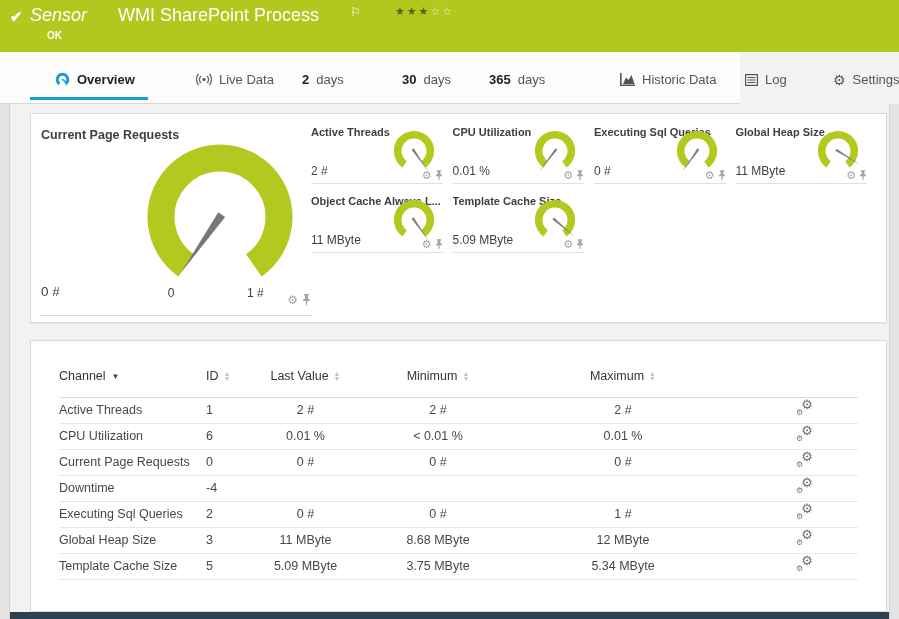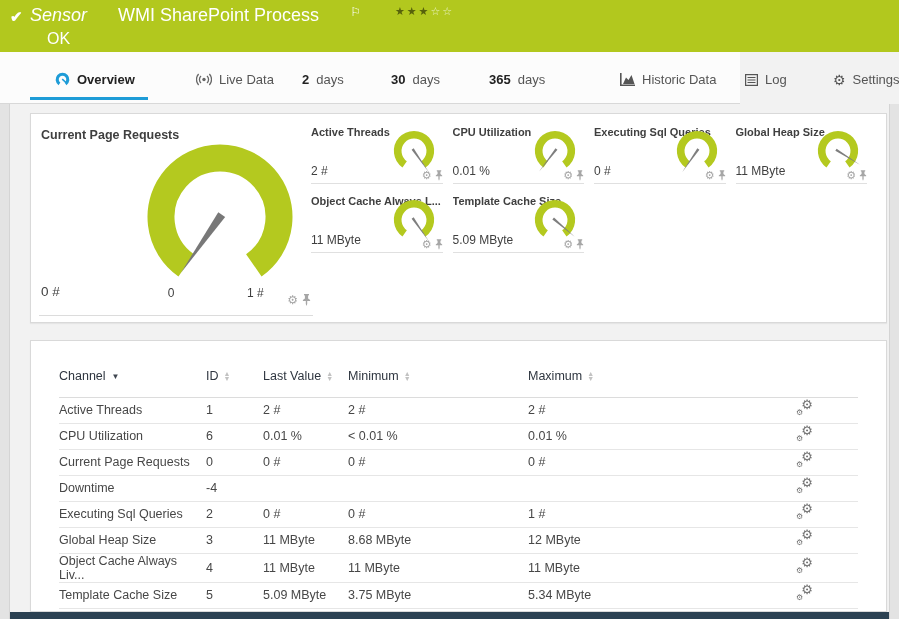--- a/index.html
+++ b/index.html
@@ -10,21 +10,21 @@
   
   .sensor-header { position:absolute; left:0; top:0; width:899px; height:52px; background:#b2c81e; }
   .check { position:absolute; left:10px; top:8px; color:#fff; font-size:15px; font-weight:700; }
   .titleline { position:absolute; left:30px; top:5px; display:flex; align-items:flex-start; color:#fff; white-space:nowrap;gap:24px; }
   .kind { font-style:italic; font-size:18px; margin-right:7px; }
   .name { font-size:18px; }
   .flag { font-size:12px; margin:0 0 0 7px; color:#fff; cursor:pointer; }
   .stars { margin:0 0 0 10px; font-size:11px; letter-spacing:2px; cursor:pointer; }
   .stars .f { color:#57620b; }
   .stars .e { color:#e7f0bb; }
-  .status-ok { position:absolute; left:47px; top:30px; color:#fff; font-weight:400; font-size:16px; }
+  .status-ok { position:absolute; left:47px; top:30px; color:#fff; font-weight:700; font-size:10px; }
 
   
   .tabbar { position:absolute; left:0; top:52px; width:740px; height:52px; background:#fcfcfc; border-bottom:1px solid #d8d8d8;padding-left:16px; }
   .tab { position:absolute; top:20px; display:flex; align-items:center; gap:7px; font-size:13px; color:#555; cursor:pointer; white-space:nowrap; }
   .tab .num { font-weight:700; color:#222; }
   .tab.active { color:#222; font-weight:700; }
   .tab-underline { position:absolute; left:30px; top:45px; width:118px; height:3px; background:#1e9cd7; }
   .gear-glyph { font-style:normal; color:#555; font-size:14px; line-height:1; }
 
   
@@ -53,21 +53,21 @@
   .mini-gear { font-size:11px; color:#a6a6a6; line-height:1; cursor:pointer; }
   .big-gear { font-size:12px; color:#a6a6a6; line-height:1; cursor:pointer; }
   .pin-svg { cursor:pointer; }
 
   
   .table-panel { position:absolute; left:30px; top:340px; width:857px; height:272px; background:#fff; border:1px solid #d9d9d9; box-shadow:0 1px 1px rgba(0,0,0,.05); overflow:hidden; }
   table { margin:14px 28px 0 28px; width:799px; border-collapse:collapse; table-layout:fixed; font-size:12.5px; color:#474747; }
   col.c1{width:147px;} col.c2{width:57px;} col.c3{width:85px;} col.c4{width:180px;} col.c5{width:190px;} col.c6{width:140px;}
   th { height:42px; font-weight:400; color:#2f3640; text-align:left; vertical-align:middle; border-bottom:1px solid #dcdcdc; cursor:pointer; }
   td { height:26px; border-bottom:1px solid #e6e6e6; vertical-align:middle; }
-  th.r, td.r { text-align:left; }
+  th.r, td.r { text-align:center; }
   .sortdesc { font-size:8px; color:#3f4650; margin-left:6px; vertical-align:1px; }
   .sortpair { display:inline-flex; flex-direction:column; margin-left:5px; vertical-align:middle; line-height:0; }
   .sortpair span { font-size:7px; line-height:5px; color:#c2c2c2; }
   .chgear { position:relative; display:inline-block; width:17px; height:15px; margin-left:78px; cursor:pointer; }
   .chgear .gb { position:absolute; right:0; top:-3px; font-size:13px; color:#737373; line-height:1; }
   .chgear .gs { position:absolute; left:0; bottom:-1px; font-size:8px; color:#737373; line-height:1; }
 </style>
 </head>
 <body>
 
@@ -96,21 +96,21 @@
       <svg width="16" height="13" viewBox="0 0 16 13">
         <circle cx="8" cy="6.5" r="1.7" fill="#666"></circle>
         <path d="M5 3 a4.7 4.7 0 0 0 0 7 M2.6 1 a8.2 8.2 0 0 0 0 11 M11 3 a4.7 4.7 0 0 1 0 7 M13.4 1 a8.2 8.2 0 0 1 0 11" stroke="#666" fill="none" stroke-width="1.3"></path>
       </svg>
       <span>Live Data</span>
     </div>
     <div class="tab" style="left:302px;">
       <span class="num">2</span>
       <span>days</span>
     </div>
-    <div class="tab" style="left:391px;">
+    <div class="tab" style="left:402px;">
       <span class="num">30</span>
       <span>days</span>
     </div>
     <div class="tab" style="left:489px;">
       <span class="num">365</span>
       <span>days</span>
     </div>
     <div class="tab" style="left:620px;">
       <svg width="15" height="13" viewBox="0 0 15 13">
         <path d="M0 0 h1.6 v11.4 H15 V13 H0 z" fill="#555"></path>
@@ -339,28 +339,20 @@
         </tr>
         <tr>
           <td>Global Heap Size</td>
           <td>3</td>
           <td class="r">11 MByte</td>
           <td class="r">8.68 MByte</td>
           <td class="r">12 MByte</td>
           <td><span class="chgear"><span class="gb">⚙</span><span class="gs">⚙</span></span></td>
         </tr>
         <tr>
-          <td>Object Cache Always Liv...</td>
-          <td>4</td>
-          <td class="r">11 MByte</td>
-          <td class="r">11 MByte</td>
-          <td class="r">11 MByte</td>
-          <td><span class="chgear"><span class="gb">⚙</span><span class="gs">⚙</span></span></td>
-        </tr>
-        <tr>
           <td>Template Cache Size</td>
           <td>5</td>
           <td class="r">5.09 MByte</td>
           <td class="r">3.75 MByte</td>
           <td class="r">5.34 MByte</td>
           <td><span class="chgear"><span class="gb">⚙</span><span class="gs">⚙</span></span></td>
         </tr>
       </tbody>
     </table>
   </section>

